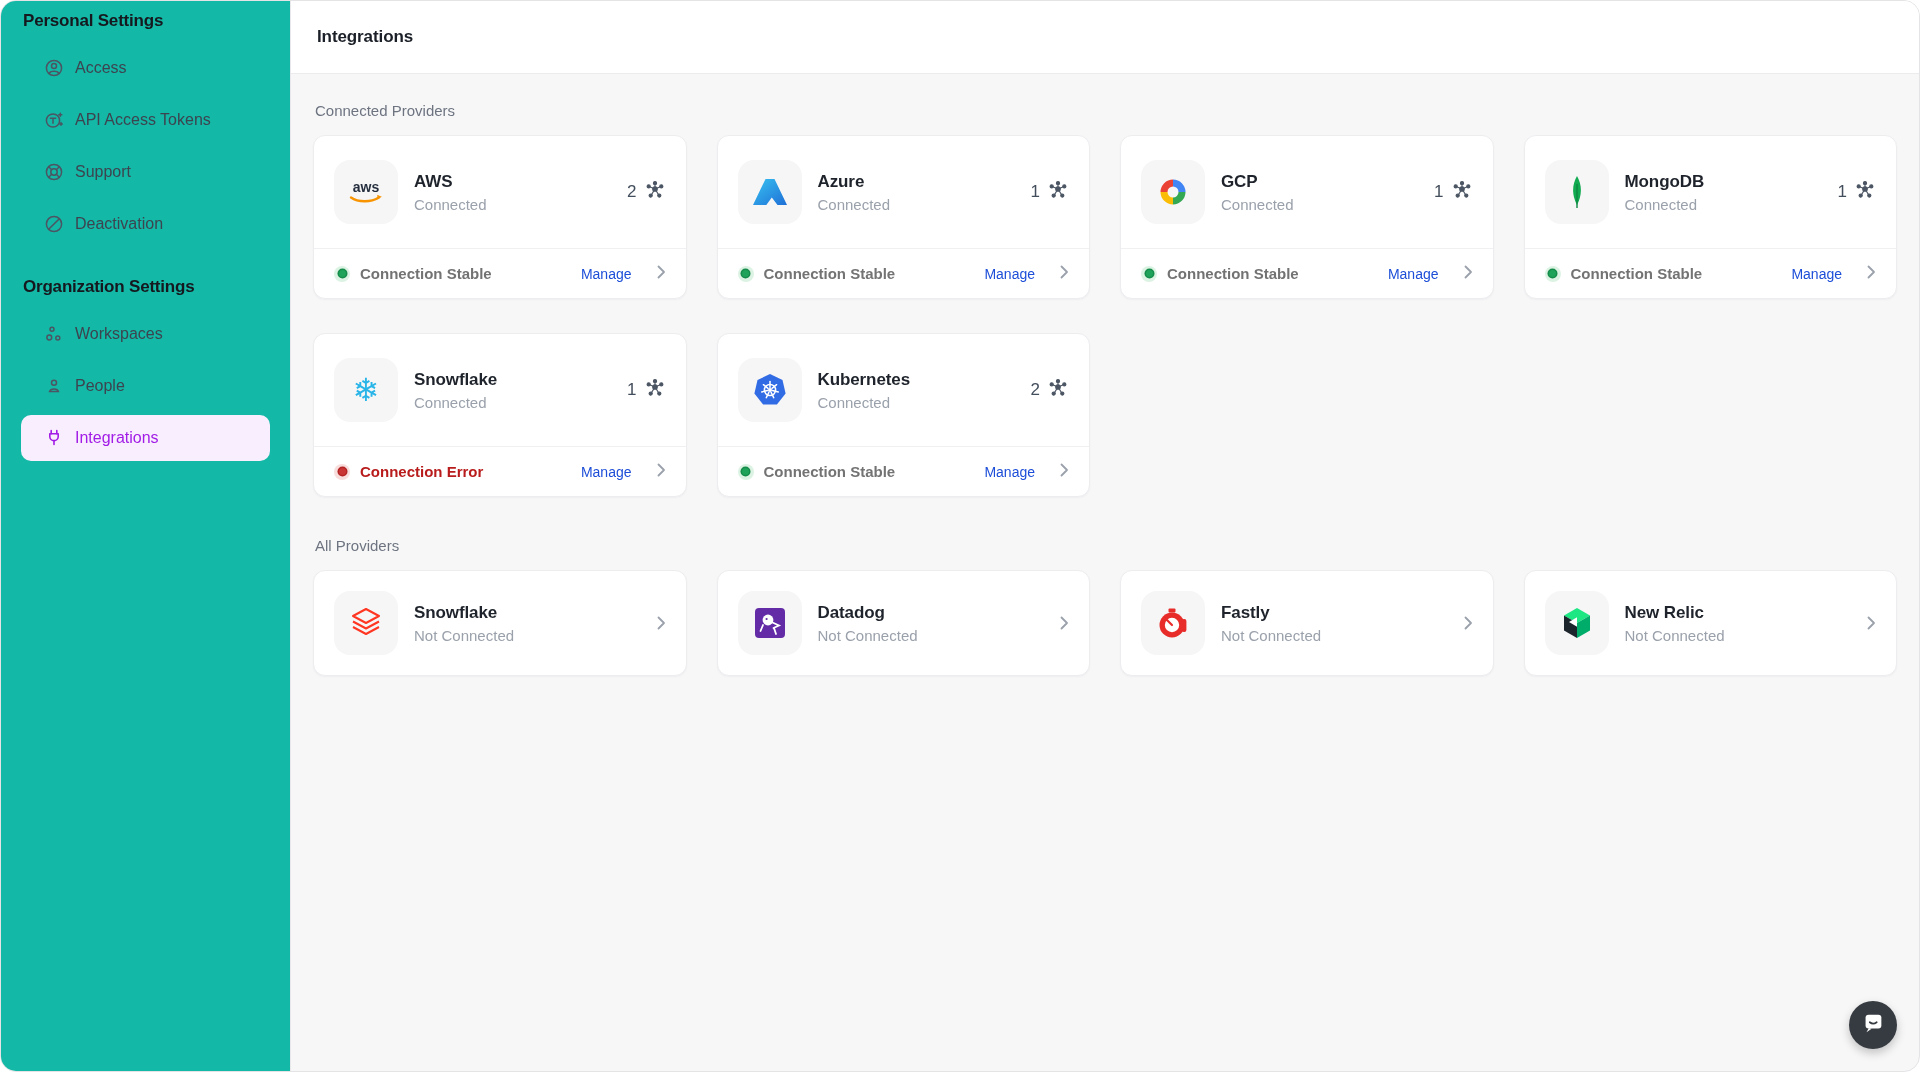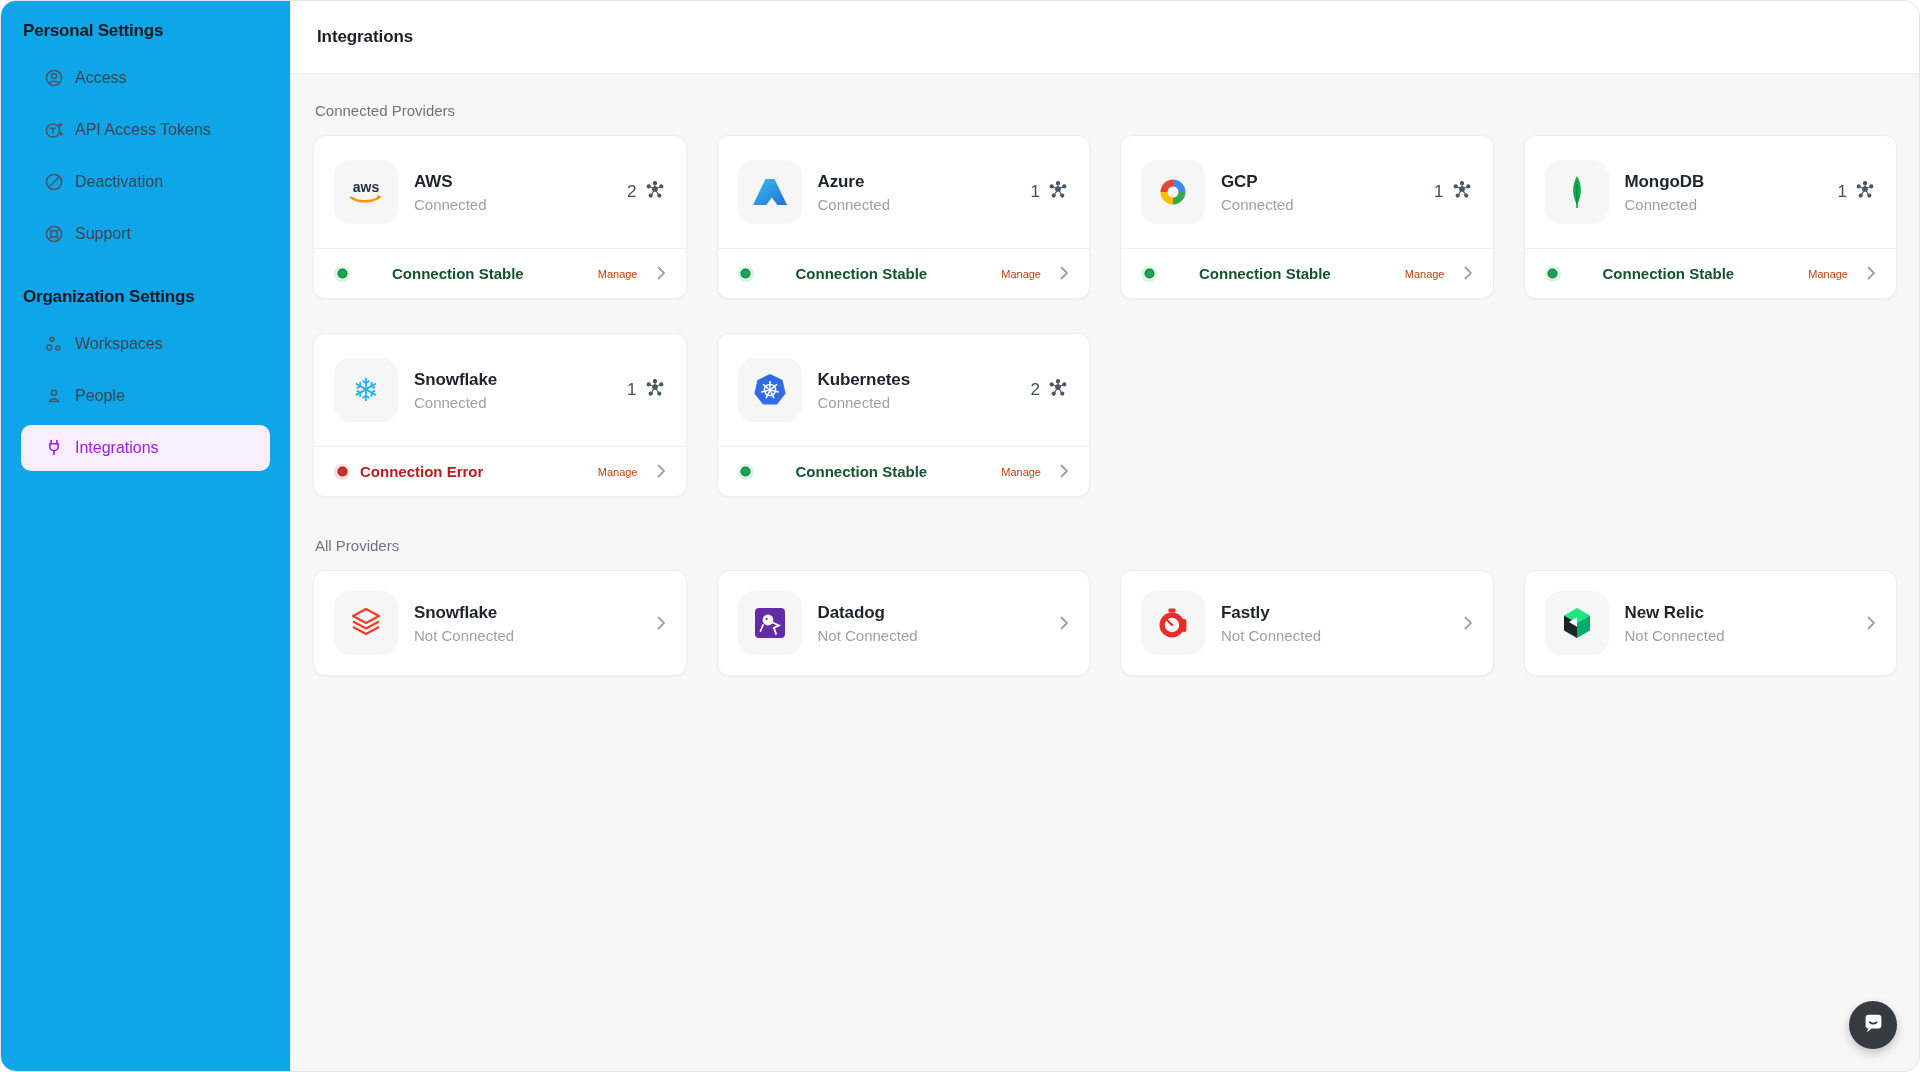--- a/index.html
+++ b/index.html
@@ -1,22 +1,22 @@
 <!DOCTYPE html>
 <html><head>
 <meta charset="utf-8">
 <style>
   * { box-sizing: border-box; margin: 0; padding: 0; }
   html,body { width:1920px; height:1072px; background:#ffffff; font-family:"Liberation Sans", sans-serif; }
   .frame { position:absolute; inset:0; width:1920px; height:1072px; border-radius:16px;
            border:1px solid #e4e4e7; overflow:hidden; display:flex; background:#f7f7f8; }
 
   
-  .sidebar { width:290px; min-width:290px; background:#0ea5e9; border-right:1px solid #e8e8ea;
-             padding:20px 20px; }
+  .sidebar { width:290px; min-width:290px; background:#14b8a6; border-right:1px solid #e8e8ea;
+             padding:10px 20px; }
   .side-section { margin-bottom:30px; }
   .side-title { font-size:17px; font-weight:700; color:#15181e; margin:0 0 14px 2px; letter-spacing:-0.2px; }
   .side-item { display:flex; align-items:center; gap:10px; height:46px; padding:0 10px 0 22px;
                border-radius:10px; color:#3c4450; font-size:16px; cursor:pointer; margin-bottom:6px; }
   .side-item .s-icon { width:22px; height:22px; display:flex; align-items:center; justify-content:center; }
   .side-item.active { background:#f8eefe; color:#a21be6; font-weight:500; }
   .side-item.active .s-icon svg { stroke:#a21be6; }
   .s-icon svg { stroke:#4b5563; }
 
   
@@ -38,28 +38,28 @@
   .p-name { font-size:17px; font-weight:600; color:#1f242c; letter-spacing:-0.1px; }
   .p-status { font-size:15px; color:#9aa1ab; }
   .count-wrap { margin-left:auto; display:flex; align-items:center; gap:7px; color:#434e5c; font-size:17px; }
   .chev-wrap { margin-left:auto; display:flex; align-items:center; }
 
   .card-footer { border-top:1px solid #f0f0f2; height:50px; display:flex; align-items:center;
                  justify-content:space-between; padding:0 20px; }
   .conn { display:flex; align-items:center; gap:10px; font-size:15px; font-weight:700; }
   .halo { width:16px; height:16px; border-radius:50%; display:flex; align-items:center; justify-content:center; }
   .dot  { width:7px; height:7px; border-radius:50%; }
-  .state-stable .conn-text { color:#14532d;margin-left:32px; }
+  .state-stable .conn-text { color:#737373; }
   .state-stable .halo { background:#dcf3e4; }
   .state-stable .dot  { background:#1fa259; box-shadow:0 0 0 1.5px #168c4a; }
   .state-error .conn-text { color:#b91c1c; }
   .state-error .halo { background:#f8dddd; }
   .state-error .dot  { background:#c93434; box-shadow:0 0 0 1.5px #b42323; }
 
-  .manage { display:flex; align-items:center; gap:19px; color:#c2410c; font-size:11px; cursor:pointer; }
+  .manage { display:flex; align-items:center; gap:25px; color:#1d4ed8; font-size:14px; cursor:pointer; }
 
   .all-card .card-top { padding:20px; }
   .all-card { cursor:pointer; }
   .snow-glyph { font-size:32px; color:#29b5e8; line-height:1; }
 
   .chat-fab { position:absolute; right:22px; bottom:22px; width:48px; height:48px; border-radius:50%;
               background:#363b41; display:flex; align-items:center; justify-content:center;
               box-shadow:0 4px 10px rgba(0,0,0,.22); cursor:pointer; }
 </style>
 </head>
@@ -94,37 +94,37 @@
                 </g>
               </svg>
             </span>
             <span>API Access Tokens</span>
           </div>
           <div class="side-item">
             <span class="s-icon">
               <svg width="20" height="20" viewBox="0 0 20 20" fill="none">
                 <g stroke-width="1.5" stroke-linecap="round">
                   <circle cx="10" cy="10" r="7.6"></circle>
-                  <path d="M14.8 5.2 L5.2 14.8"></path>
-                </g>
-              </svg>
-            </span>
-            <span>Deactivation</span>
+                  <circle cx="10" cy="10" r="3.2"></circle>
+                  <path d="M4.7 4.7l3 3 M15.3 4.7l-3 3 M4.7 15.3l3-3 M15.3 15.3l-3-3"></path>
+                </g>
+              </svg>
+            </span>
+            <span>Support</span>
           </div>
           <div class="side-item">
             <span class="s-icon">
               <svg width="20" height="20" viewBox="0 0 20 20" fill="none">
                 <g stroke-width="1.5" stroke-linecap="round">
                   <circle cx="10" cy="10" r="7.6"></circle>
-                  <circle cx="10" cy="10" r="3.2"></circle>
-                  <path d="M4.7 4.7l3 3 M15.3 4.7l-3 3 M4.7 15.3l3-3 M15.3 15.3l-3-3"></path>
-                </g>
-              </svg>
-            </span>
-            <span>Support</span>
+                  <path d="M14.8 5.2 L5.2 14.8"></path>
+                </g>
+              </svg>
+            </span>
+            <span>Deactivation</span>
           </div>
         </div>
         <div class="side-section">
           <div class="side-title">Organization Settings</div>
           <div class="side-item">
             <span class="s-icon">
               <svg width="20" height="20" viewBox="0 0 20 20" fill="none">
                 <g stroke-width="1.5">
                   <circle cx="8" cy="5.3" r="2"></circle>
                   <circle cx="5.3" cy="13.5" r="2.4"></circle>

